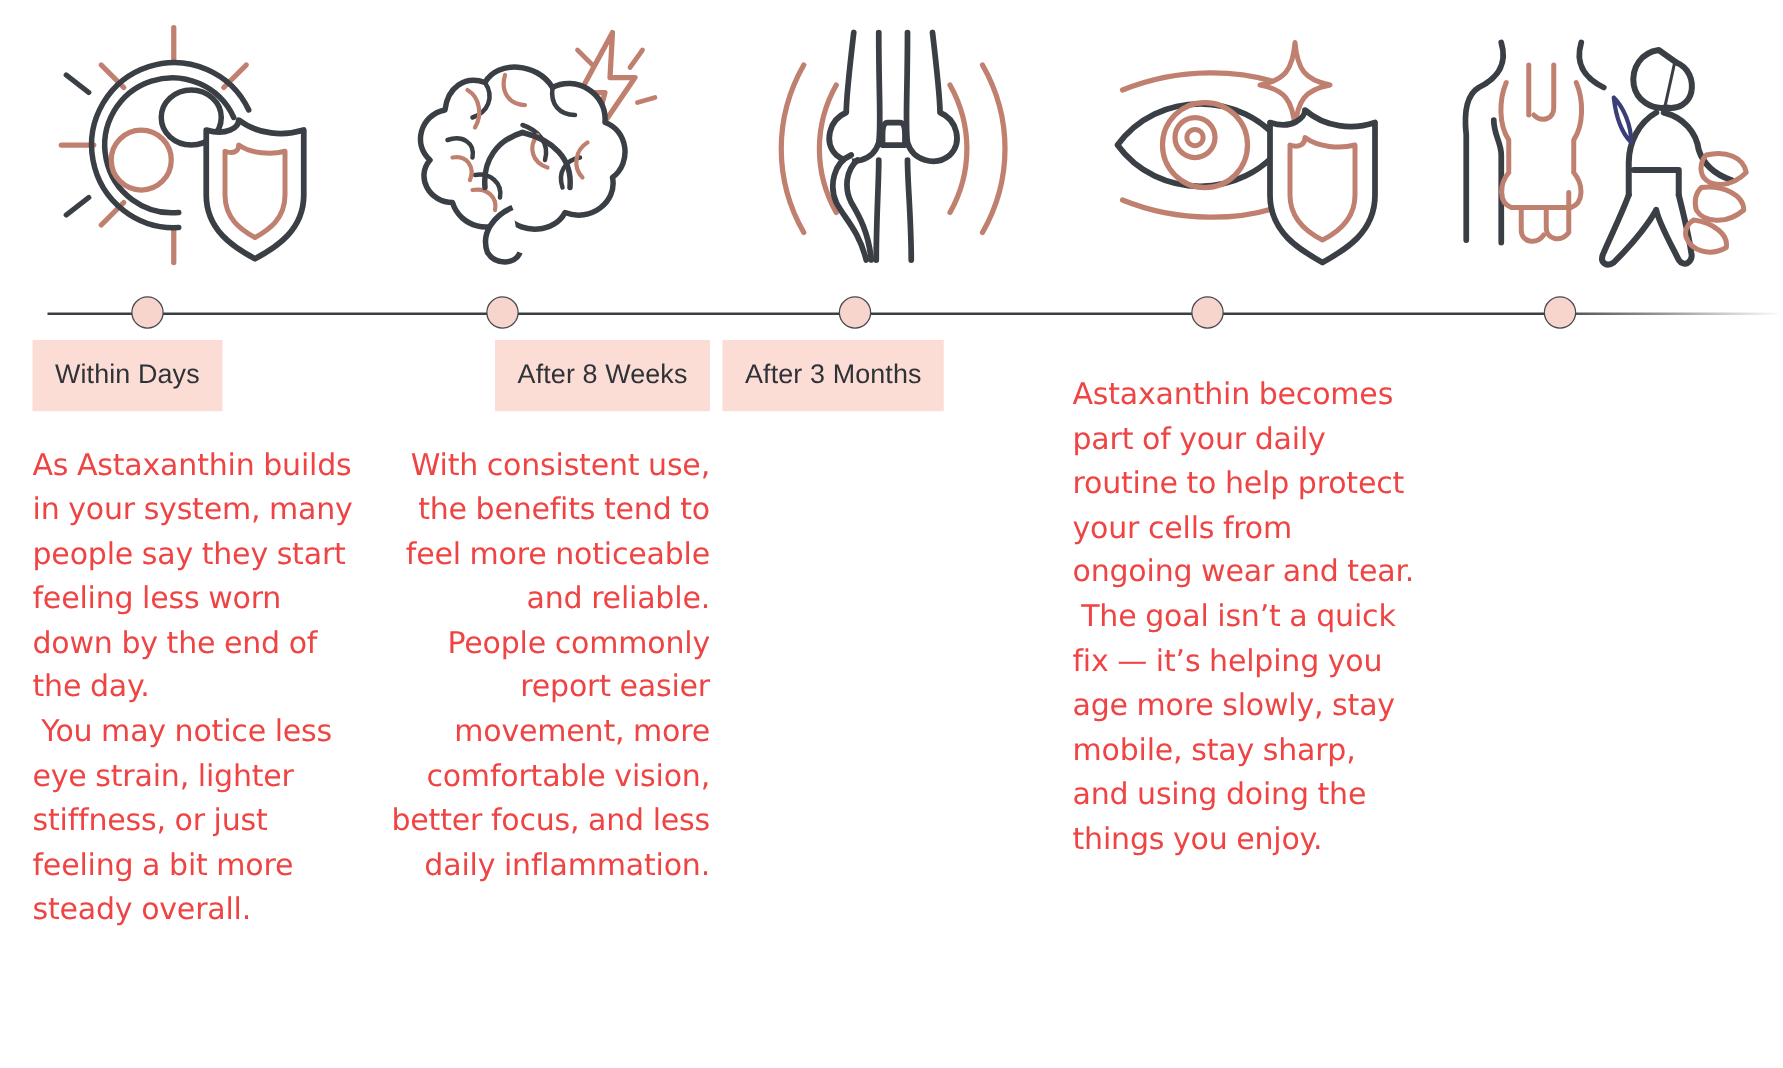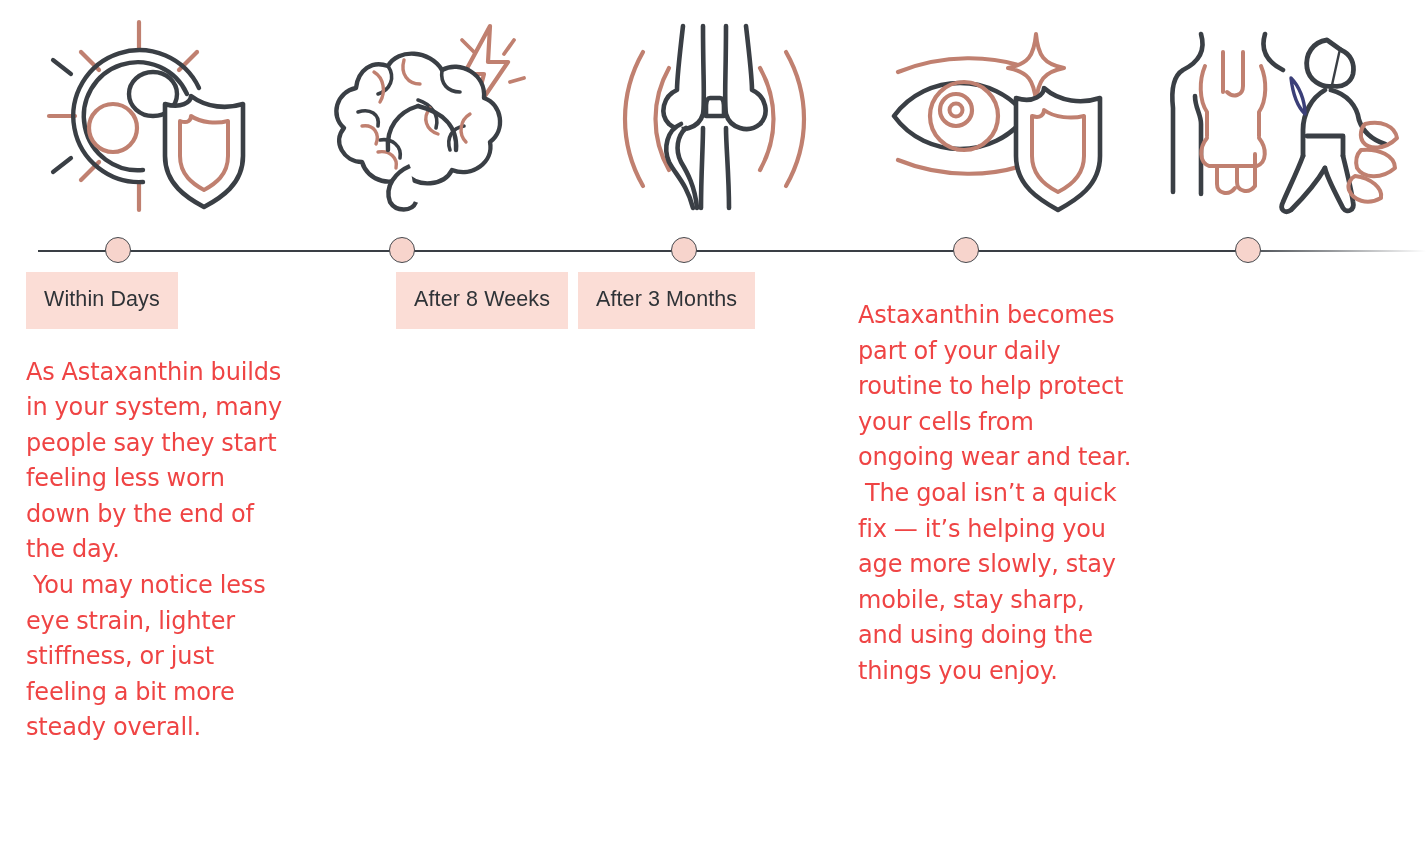--- a/index.html
+++ b/index.html
@@ -262,20 +262,22 @@
 
     <div class="column c1">
       <div class="chip">Within Days</div>
       <div class="body-text">As Astaxanthin builds in your system, many people say they start feeling less worn down by the end of the day.
  You may notice less eye strain, lighter stiffness, or just feeling a bit more steady overall.</div>
     </div>
 
 
     <div class="column c3">
       <div class="chip">After 8 Weeks</div>
+      <div class="body-text">With consistent use, the benefits tend to feel more noticeable and reliable.
+ People commonly report easier movement, more comfortable vision, better focus, and less daily inflammation.</div>
     </div>
 
     <div class="column c4">
       <div class="chip">After 3 Months</div>
     </div>
 
     <div class="column c5">
       <div class="body-text">Astaxanthin becomes part of your daily routine to help protect your cells from ongoing wear and tear.
  The goal isn’t a quick fix — it’s helping you age more slowly, stay mobile, stay sharp, and using doing the things you enjoy.</div>
     </div>

